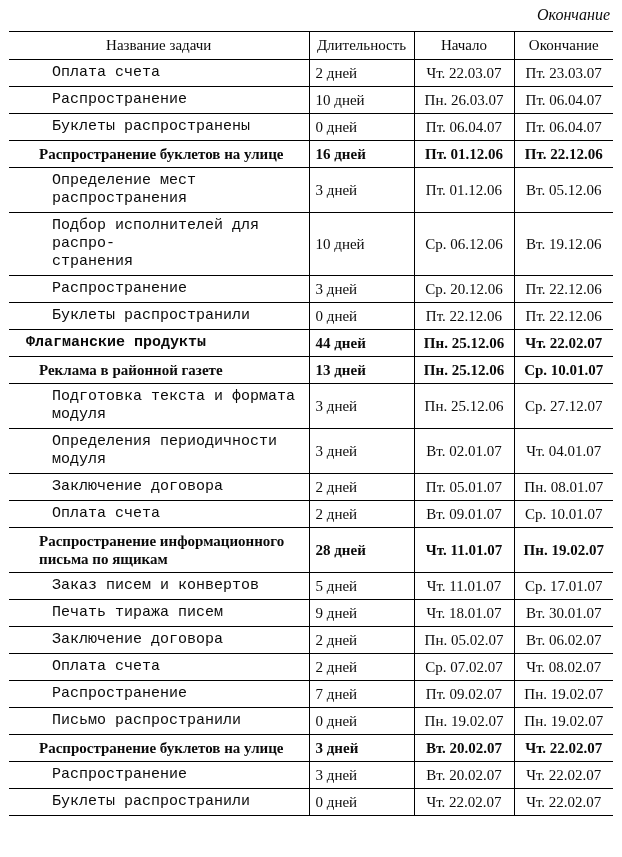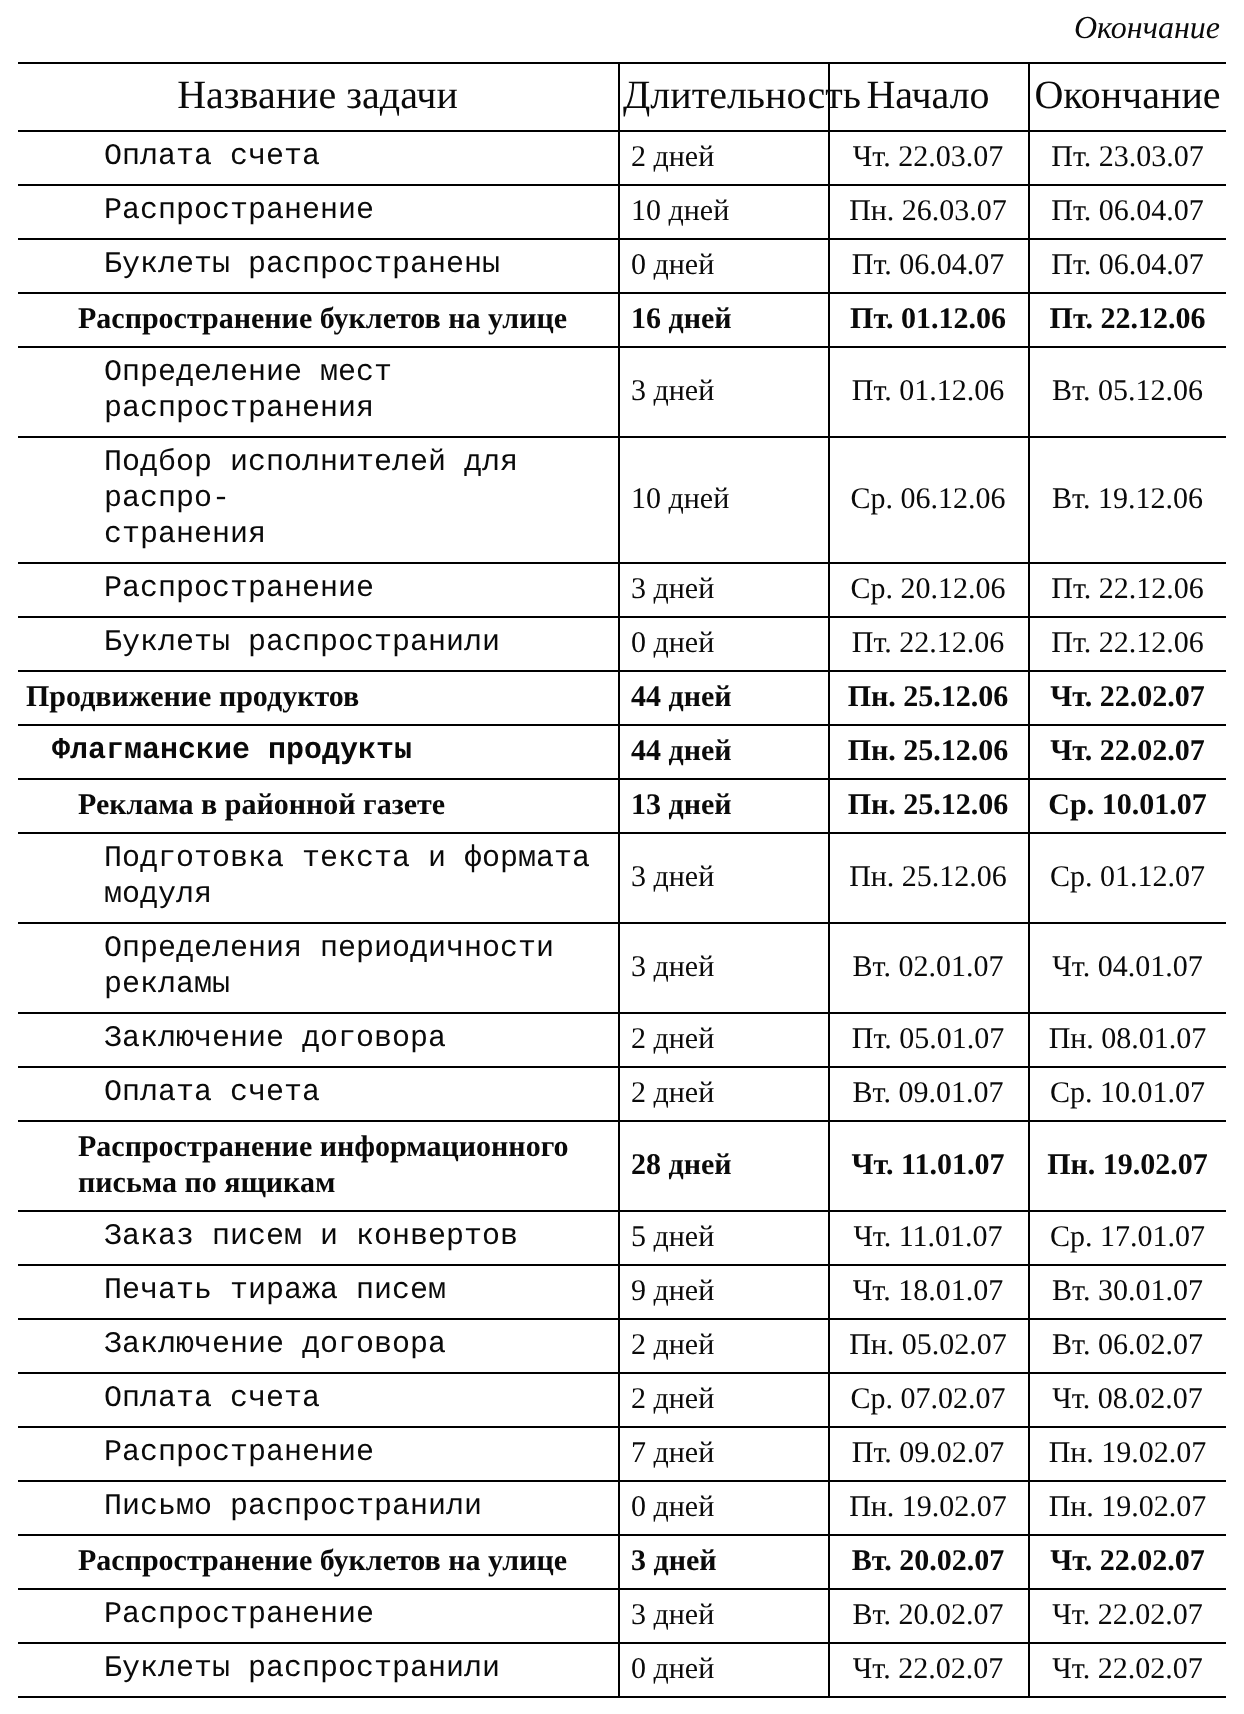--- a/index.html
+++ b/index.html
@@ -21,21 +21,21 @@
   }
   table{
     border-collapse:collapse;
     width:604px;
     table-layout:fixed;
   }
   thead th{
     border-top:1px solid #000;
     border-bottom:1px solid #000;
     font-weight:normal;
-    font-size:20px;
+    font-size:15px;
     text-align:center;
     padding:5px 2px;
   }
   tbody td{
     border-bottom:1px solid #000;
     font-size:15px;
     line-height:18px;
     padding:4px 6px;
     vertical-align:middle;
   }
@@ -116,46 +116,40 @@
     <td class="c-dur">3 дней</td>
     <td class="c-start">Ср. 20.12.06</td>
     <td class="c-finish">Пт. 22.12.06</td>
   </tr>
         <tr class="indent-3">
     <td class="c-name">Буклеты распространили</td>
     <td class="c-dur">0 дней</td>
     <td class="c-start">Пт. 22.12.06</td>
     <td class="c-finish">Пт. 22.12.06</td>
   </tr>
-        <tr class="indent-0 bold">
-    <td class="c-name">Продвижение продуктов</td>
-    <td class="c-dur">44 дней</td>
-    <td class="c-start">Пн. 25.12.06</td>
-    <td class="c-finish">Чт. 22.02.07</td>
-  </tr>
         <tr class="indent-1 bold">
     <td class="c-name">Флагманские продукты</td>
     <td class="c-dur">44 дней</td>
     <td class="c-start">Пн. 25.12.06</td>
     <td class="c-finish">Чт. 22.02.07</td>
   </tr>
         <tr class="indent-2 bold">
     <td class="c-name">Реклама в районной газете</td>
     <td class="c-dur">13 дней</td>
     <td class="c-start">Пн. 25.12.06</td>
     <td class="c-finish">Ср. 10.01.07</td>
   </tr>
         <tr class="indent-3">
     <td class="c-name">Подготовка текста и формата модуля</td>
     <td class="c-dur">3 дней</td>
     <td class="c-start">Пн. 25.12.06</td>
-    <td class="c-finish">Ср. 01.12.07</td>
-  </tr>
-        <tr class="indent-3">
-    <td class="c-name">Определения периодичности рекламы</td>
+    <td class="c-finish">Ср. 27.12.07</td>
+  </tr>
+        <tr class="indent-3">
+    <td class="c-name">Определения периодичности модуля</td>
     <td class="c-dur">3 дней</td>
     <td class="c-start">Вт. 02.01.07</td>
     <td class="c-finish">Чт. 04.01.07</td>
   </tr>
         <tr class="indent-3">
     <td class="c-name">Заключение договора</td>
     <td class="c-dur">2 дней</td>
     <td class="c-start">Пт. 05.01.07</td>
     <td class="c-finish">Пн. 08.01.07</td>
   </tr>

